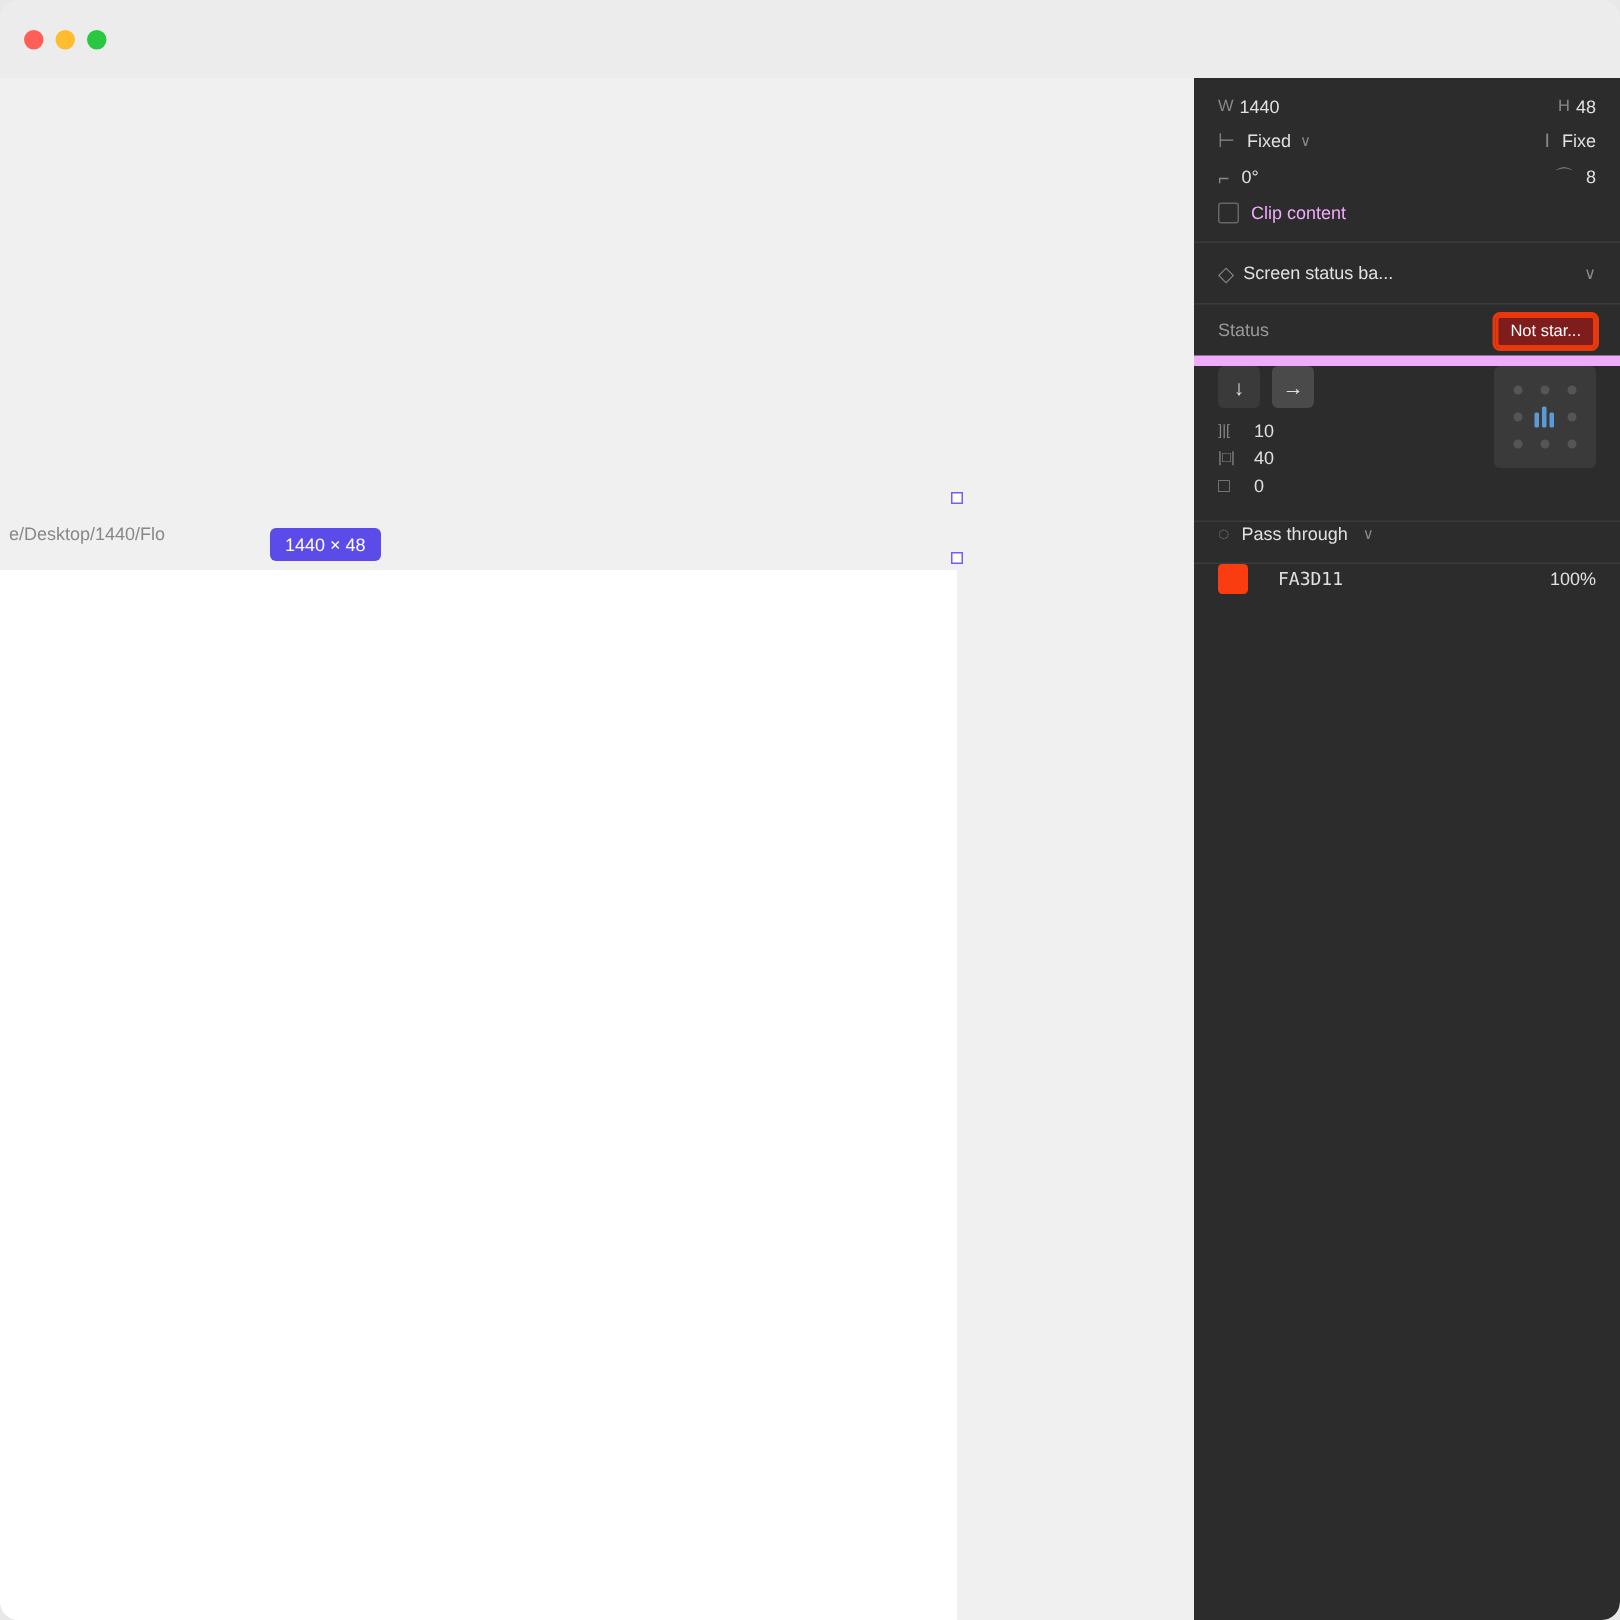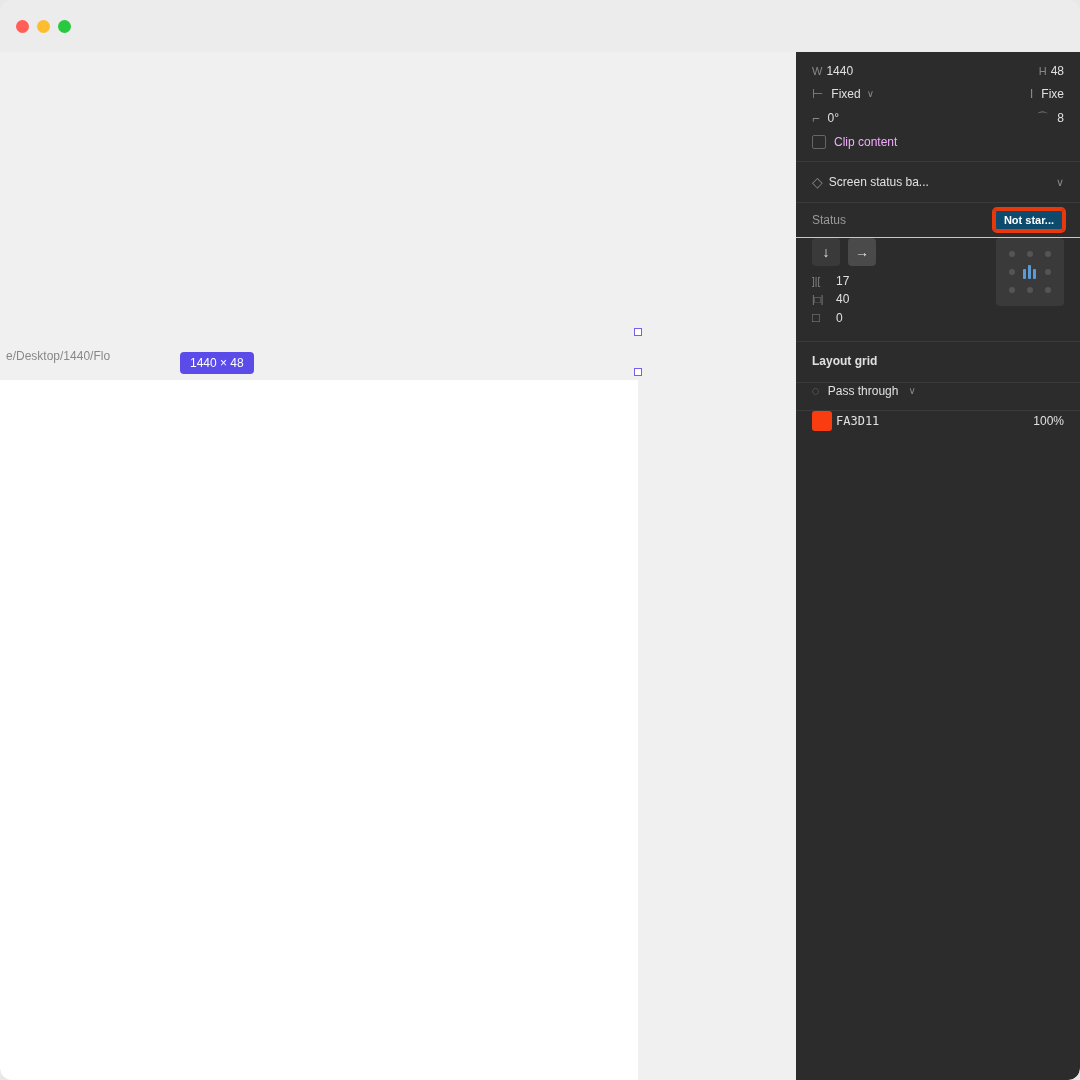--- a/index.html
+++ b/index.html
@@ -242,33 +242,33 @@
       color: #888;
       font-size: 11px;
     }
 
     
     .status-row {
       display: flex;
       align-items: center;
       justify-content: space-between;
       padding: 10px 16px;
-      border-bottom: 1px solid #f0abfc;
+      border-bottom: 7px solid #f0abfc;
     }
 
     .status-label {
       color: #999;
       font-size: 12px;
     }
 
     .status-value-box {
-      background: #0c4a6e;
+      background: #7f1d1d;
       color: white;
       font-size: 11px;
-      font-weight: 700;
+      font-weight: 400;
       padding: 4px 10px;
       border-radius: 4px;
       border: 2px solid #cc2200;
       outline: 2px solid #e8380d;
     }
 
     
     .section-heading {
       font-size: 12px;
       font-weight: 600;
@@ -354,21 +354,21 @@
     }
 
     
     .fill-section {
       padding: 0 16px 12px;
     }
 
     .fill-row {
       display: flex;
       align-items: center;
-      gap: 4px;
+      gap: 20px;
     }
 
     .fill-swatch {
       width: 20px;
       height: 20px;
       border-radius: 3px;
       background: #e8380d;
       flex-shrink: 0;
     }
 
@@ -486,21 +486,21 @@
 
       <div class="auto-layout-section">
         <div style="display:flex;align-items:flex-start;gap:8px;">
           <div>
             <div class="auto-layout-controls">
               <button class="dir-btn">↓</button>
               <button class="dir-btn active">→</button>
             </div>
             <div class="auto-layout-row" style="margin-top:4px;">
               <span class="al-label">]|[</span>
-              <span class="al-value">17</span>
+              <span class="al-value">10</span>
             </div>
             <div class="auto-layout-row">
               <span class="al-label">|□|</span>
               <span class="al-value">40</span>
             </div>
             <div class="auto-layout-row">
               <span class="al-label" style="font-size:13px;">□</span>
               <span class="al-value">0</span>
             </div>
           </div>
@@ -519,21 +519,20 @@
               </div>
               <div style="background:#555;border-radius:50%;width:6px;height:6px;margin:auto;"></div>
               <div style="background:#555;border-radius:50%;width:6px;height:6px;margin:auto;"></div>
               <div style="background:#555;border-radius:50%;width:6px;height:6px;margin:auto;"></div>
               <div style="background:#555;border-radius:50%;width:6px;height:6px;margin:auto;"></div>
             </div>
           </div>
         </div>
       </div>
 
-      <div class="section-heading" style="border-bottom:1px solid #3a3a3a;padding-bottom:14px;">Layout grid</div>
 
 
       <div class="layer-section">
         <div class="layer-row">
           <span class="layer-icon">◌</span>
           <span class="layer-value">Pass through</span>
           <span class="layer-arrow">∨</span>
         </div>
       </div>
 

